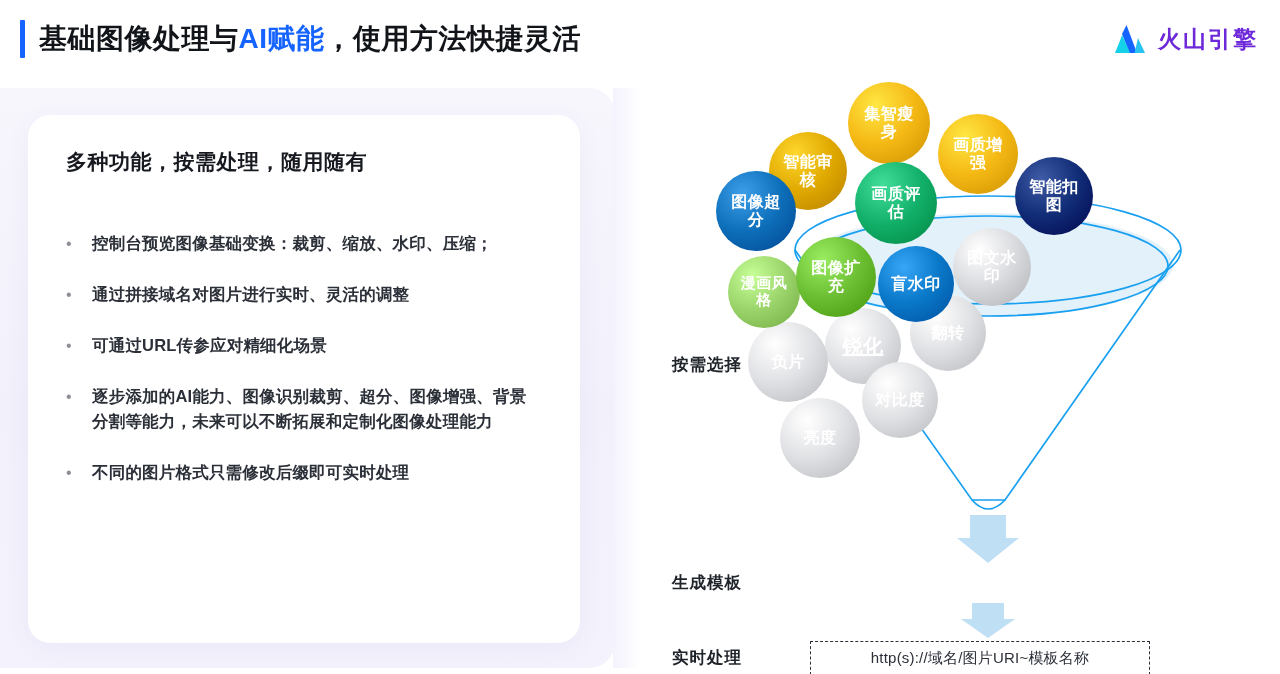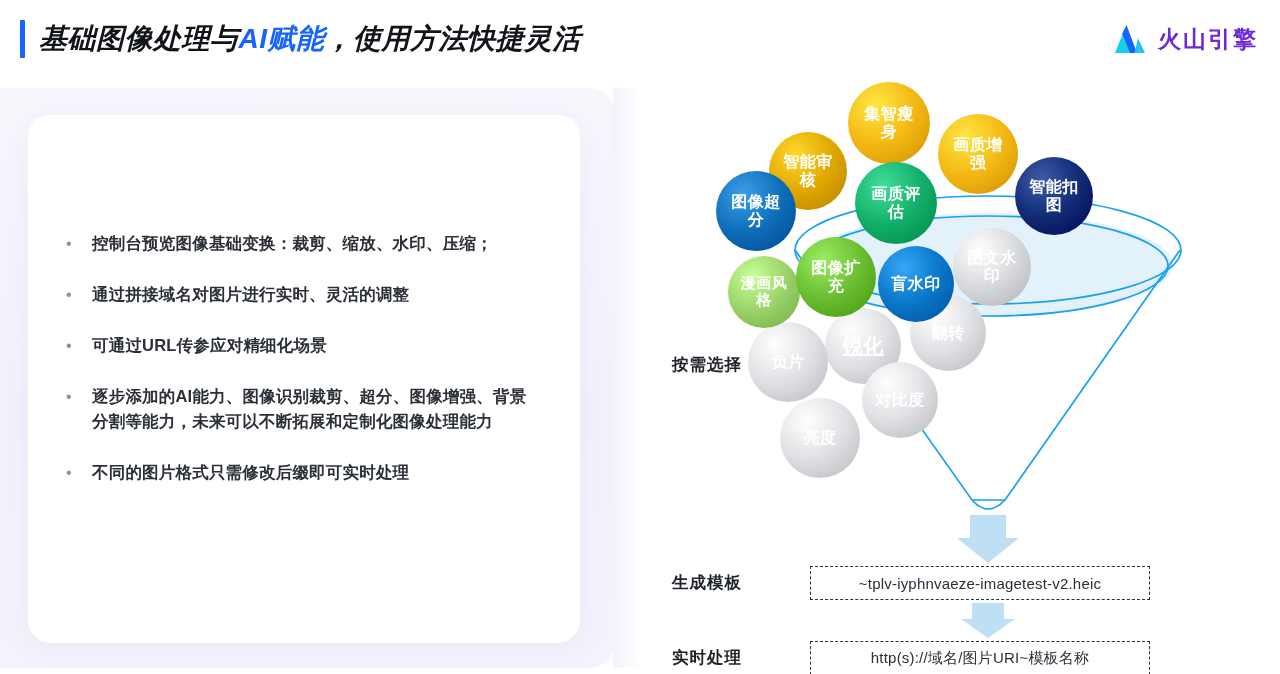--- a/index.html
+++ b/index.html
@@ -8,21 +8,21 @@
     background: #ffffff;
     font-family: "Liberation Sans", "DejaVu Sans", sans-serif;
     overflow: hidden;
   }
   .page { position: relative; width: 1280px; height: 674px; background:#fff; }
 
   
   .header { position: absolute; left: 0; top: 0; width: 1280px; height: 78px; }
   .title-wrap {
     position: absolute; left: 20px; top: 20px;
-    display: flex; align-items: center; gap: 14px; font-style: italic;
+    display: flex; align-items: center; gap: 14px;
   }
   .title-bar {
     width: 5px; height: 38px; background: #1664ff; border-radius: 1px;
     flex: 0 0 auto;
   }
   .title-text {
     font-size: 28px; font-weight: bold; letter-spacing: .5px;
     color: #111418; white-space: nowrap; line-height: 1.1;
   }
   .title-text .accent { color: #1664ff; }
@@ -113,20 +113,21 @@
         <path d="M8.2 11 L16 29 L1 29 Z" fill="#14d0e8"></path>
         <path d="M24 14 L31 29 L20.5 29 Z" fill="#2ac2f0"></path>
       </svg>
       <div class="brand-name">火山引擎</div>
     </div>
   </div>
 
   <div class="left-panel"></div>
 
   <div class="card">
+    <div class="card-title">多种功能，按需处理，随用随有</div>
     <div class="bullets">
       <div class="bullet">
         <div class="dot">•</div>
         <div class="btxt">控制台预览图像基础变换：裁剪、缩放、水印、压缩；</div>
       </div>
       <div class="bullet">
         <div class="dot">•</div>
         <div class="btxt">通过拼接域名对图片进行实时、灵活的调整</div>
       </div>
       <div class="bullet">
@@ -207,17 +208,16 @@
         </div>
         <div class="bubble" style="left: 160px; top: 338px; width: 80px; height: 80px; z-index: 3; font-size: 16px; background: radial-gradient(circle at 34% 28%, rgb(255, 255, 255) 0%, rgb(224, 225, 228) 48%, rgb(183, 184, 187) 100%);">
           <span style="display: block; width: 58px;">亮度</span>
         </div>
       </div>
 
     <div class="row-label lbl-select">按需选择</div>
     <div class="row-label lbl-tpl">生成模板</div>
     <div class="row-label lbl-rt">实时处理</div>
 
-    <div class="dbox dbox-tpl">~tplv-iyphnvaeze-imagetest-v2.heic</div>
     <div class="dbox dbox-rt">http(s)://域名/图片URI~模板名称</div>
   </div>
 
 </div>
 
 </body></html>

